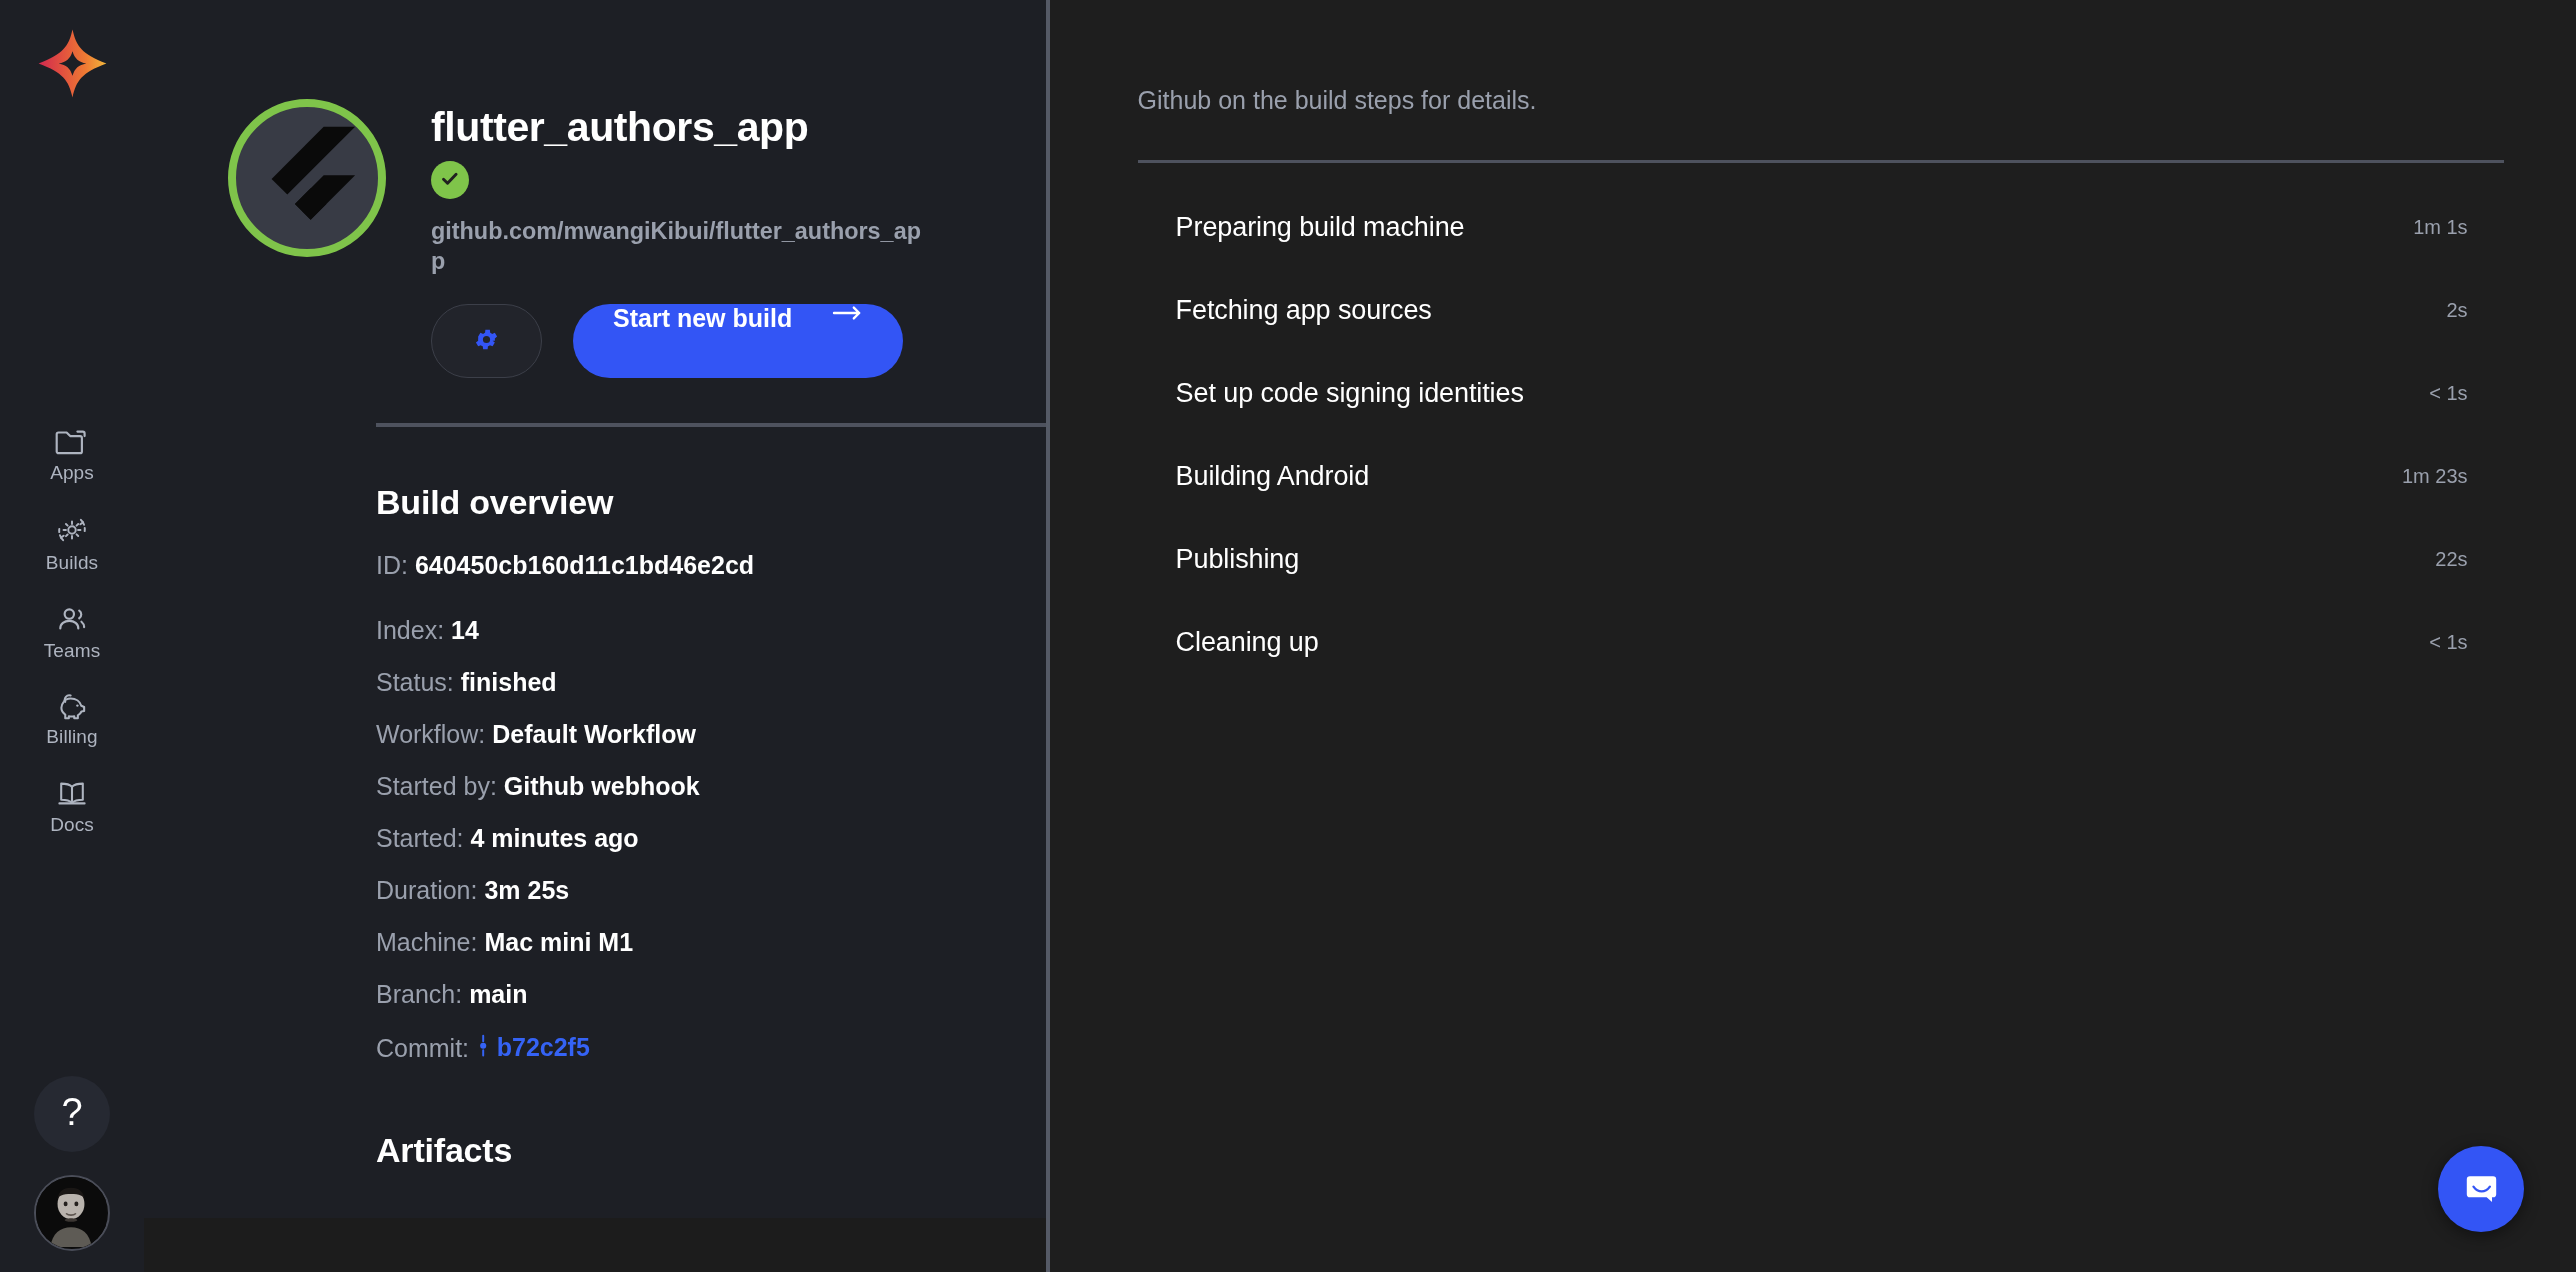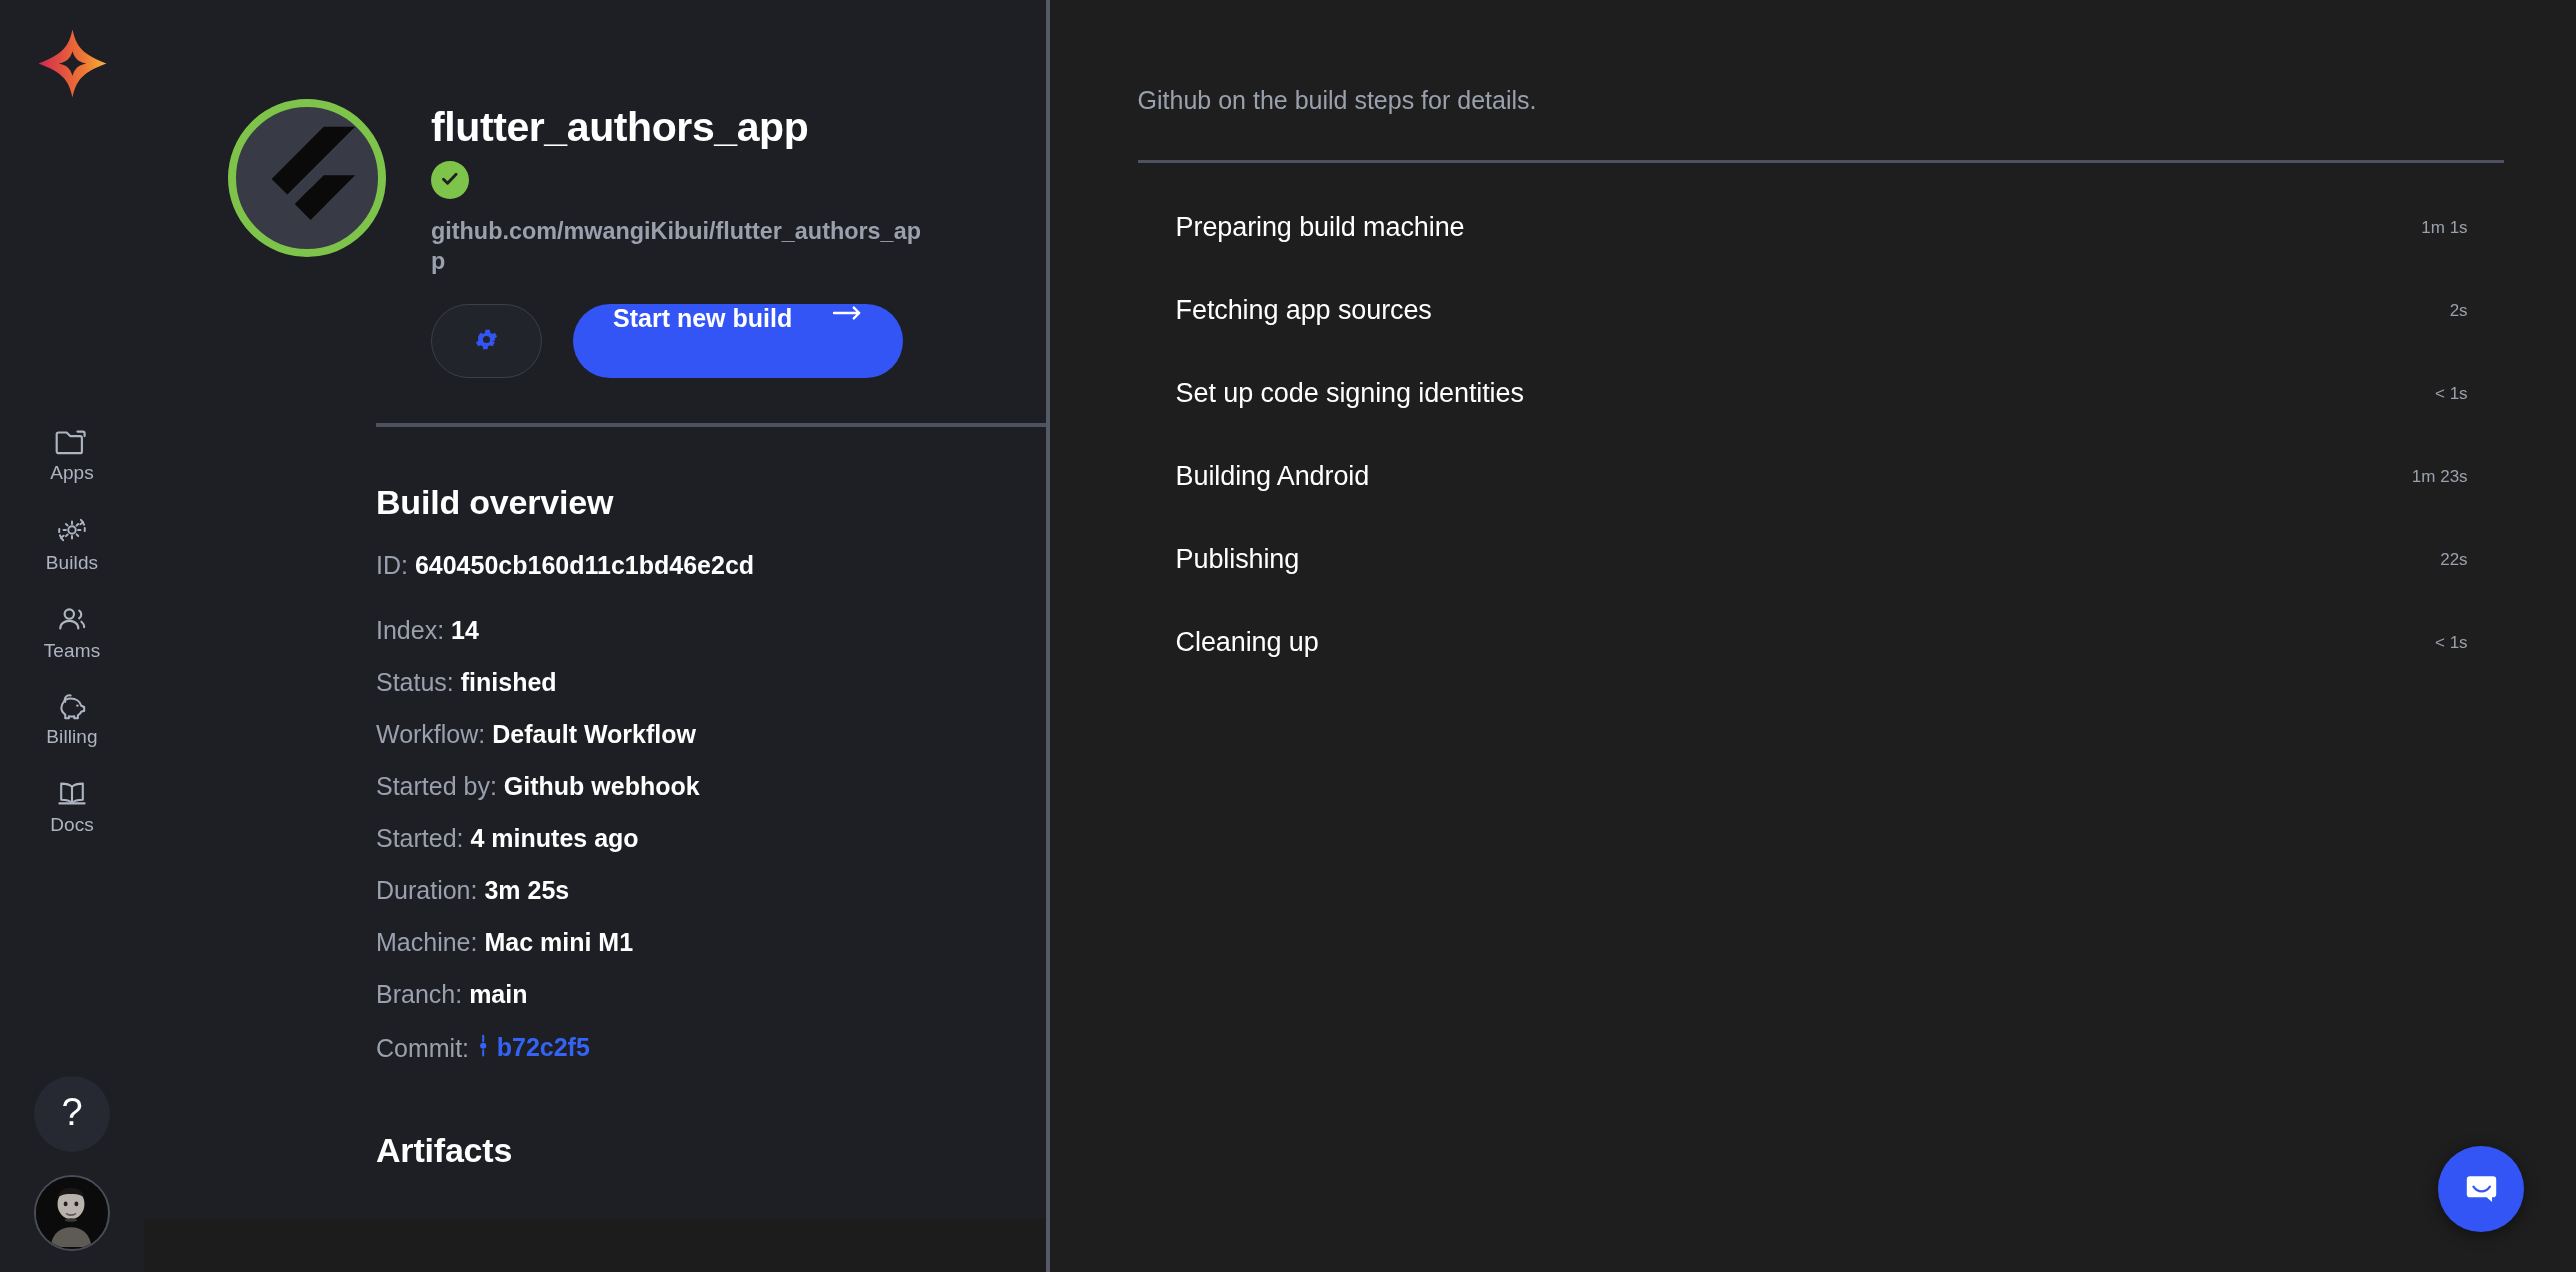--- a/index.html
+++ b/index.html
@@ -270,21 +270,21 @@
     padding: 0 36px 0 38px;
     cursor: pointer;
     border-radius: 5.4px;
   }
   .step-name {
     font-size: 27px;
     color: #ffffff;
     letter-spacing: -0.1px;
   }
   .step-dur {
-    font-size: 17px;
+    font-size: 20px;
     color: #9aa0ad;
   }
 
   .intercom {
     position: absolute;
     right: 52px;
     bottom: 41px;
     width: 86px;
     height: 86px;
     border-radius: 50%;

